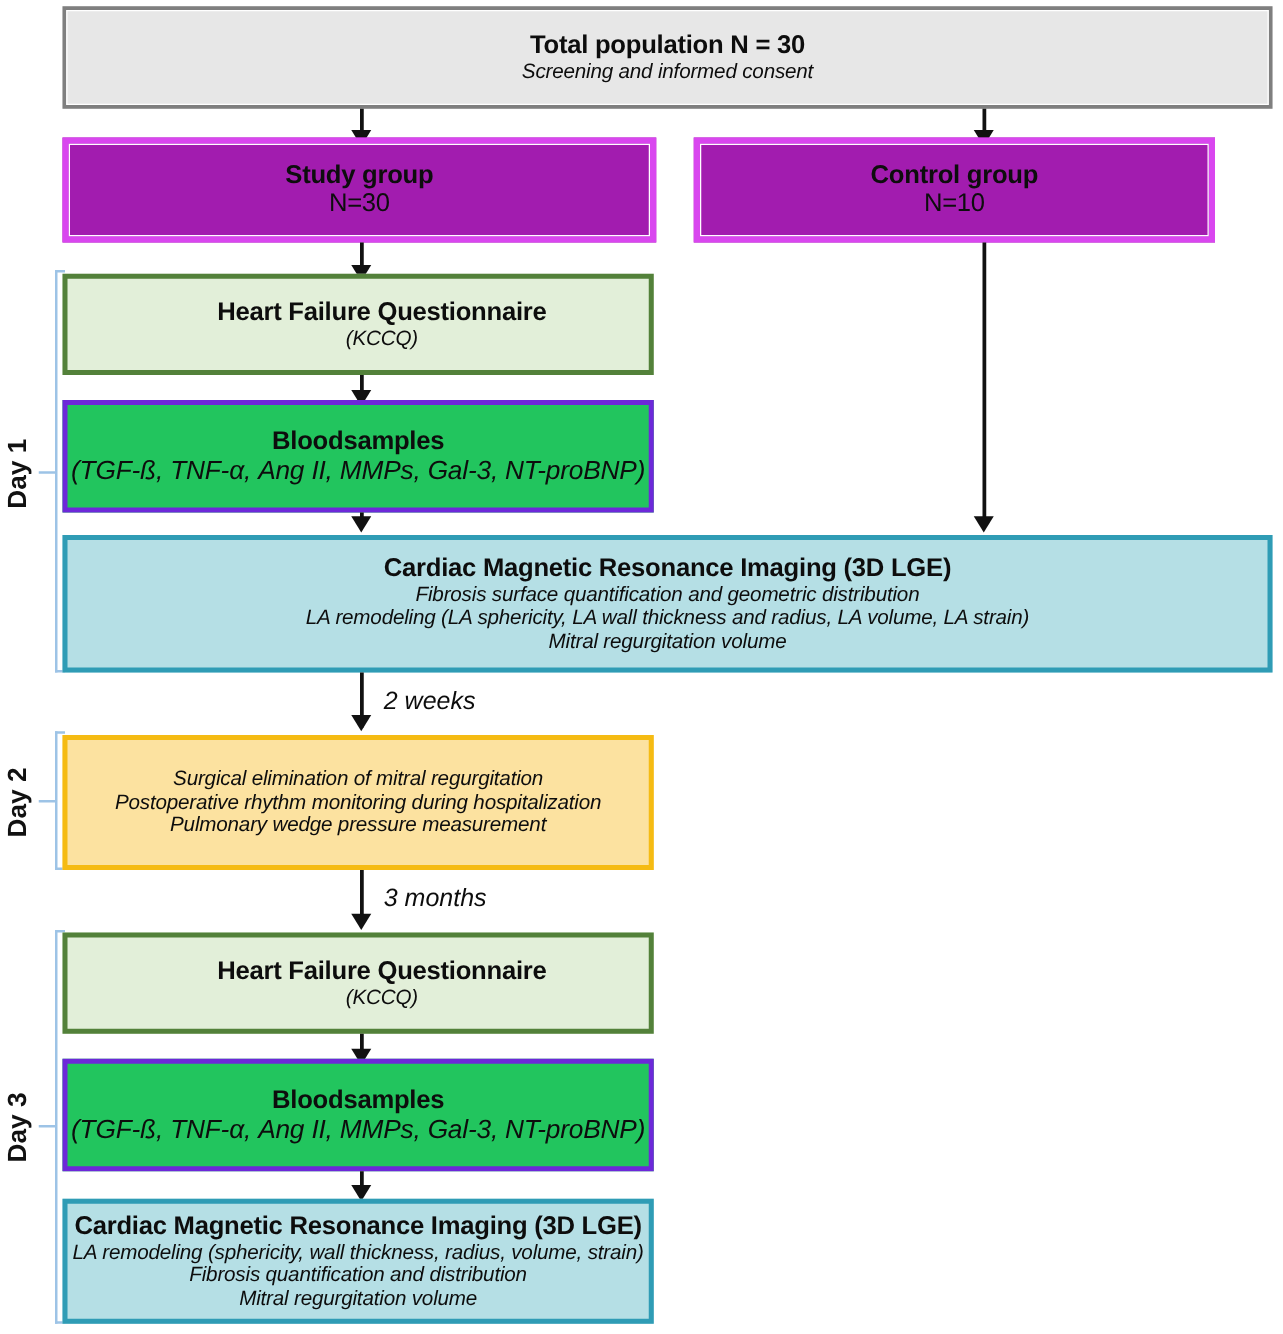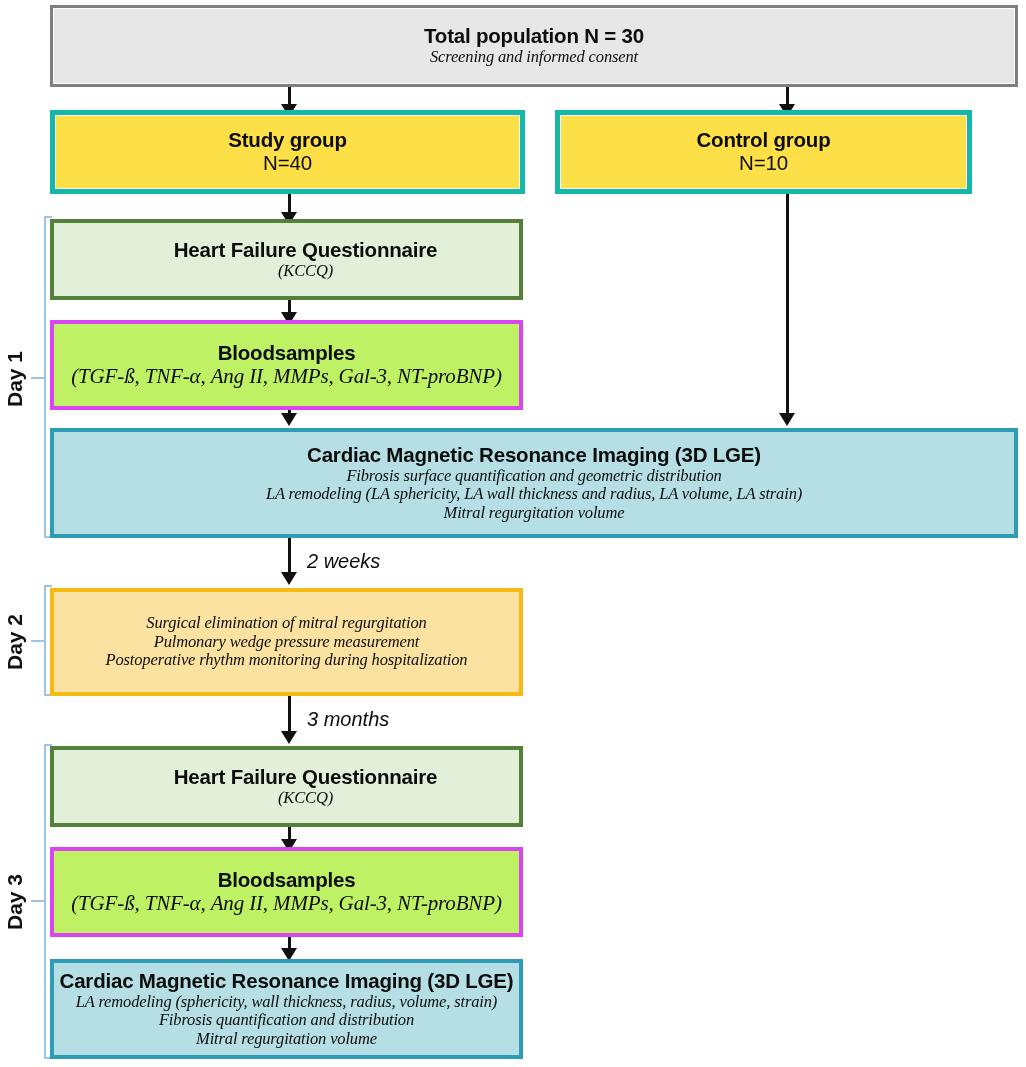--- a/index.html
+++ b/index.html
@@ -34,45 +34,44 @@
     font-weight: bold;
     font-size: 20.5px;
     letter-spacing: -0.2px;
     white-space: nowrap;
   }
   .box .sub {
     font-style: italic;
     font-size: 16.5px;
     letter-spacing: -0.15px;
     white-space: nowrap;
-    font-family: Liberation Serif, serif;
   }
   .box .sub.small { font-size: 21px; }
 
   
   .box-gray {
     background: #e7e7e7;
     border: 3px solid #7f7f7f;
     outline: 1px solid #ffffff;
     outline-offset: -4px;
   }
   .box-black {
-    background: #fde047;
-    border: 5px solid #14b8a6;
+    background: #a21caf;
+    border: 5px solid #d946ef;
     outline: 1px solid #ffffff;
     outline-offset: -6px;
   }
   .box-green {
     background: #e2efd9;
     border: 4px solid #53813a;
     padding-left: 38px;
   }
   .box-pink {
-    background: #bef264;
-    border: 4px solid #d946ef;
+    background: #22c55e;
+    border: 4px solid #6d28d9;
   }
   .box-blue {
     background: #b5dfe5;
     border: 4px solid #2f9cb5;
   }
   .box-yellow {
     background: #fce2a0;
     border: 4px solid #f5bb13;
   }
 
@@ -140,21 +139,21 @@
   </div>
 
   <div class="vline" style="left:288px; top:87px; height:19px;"></div>
   <div class="arrowhead" style="left:281px; top:104px;"></div>
 
   <div class="vline" style="left:786px; top:87px; height:19px;"></div>
   <div class="arrowhead" style="left:779px; top:104px;"></div>
 
   <div class="box box-black" style="left:50px; top:110px; width:475px; height:84px;">
     <div class="title">Study group</div>
-    <div class="title" style="font-weight:normal;">N=40</div>
+    <div class="title" style="font-weight:normal;">N=30</div>
   </div>
 
   <div class="box box-black" style="left:555px; top:110px; width:417px; height:84px;">
     <div class="title">Control group</div>
     <div class="title" style="font-weight:normal;">N=10</div>
   </div>
 
   <div class="vline" style="left:288px; top:194px; height:22px;"></div>
   <div class="arrowhead" style="left:281px; top:212px;"></div>
 
@@ -195,22 +194,22 @@
   <div class="timing" style="left:307px; top:550px;">2 weeks</div>
 
   <div class="bracket-line" style="left:44px; top:585px; height:111px;"></div>
   <div class="bracket-cap" style="left:44px; top:585px;"></div>
   <div class="bracket-cap" style="left:44px; top:694px;"></div>
   <div class="bracket-tick" style="left:31px; top:640px;"></div>
   <div class="day-label" style="left:-17px; top:630px; width:64px;">Day 2</div>
 
   <div class="box box-yellow" style="left:50px; top:588px; width:473px; height:108px;">
     <div class="sub">Surgical elimination of mitral regurgitation</div>
+    <div class="sub">Postoperative rhythm monitoring during hospitalization</div>
     <div class="sub">Pulmonary wedge pressure measurement</div>
-    <div class="sub">Postoperative rhythm monitoring during hospitalization</div>
   </div>
 
   <div class="vline" style="left:288px; top:696px; height:44px;"></div>
   <div class="arrowhead" style="left:281px; top:731px;"></div>
   <div class="timing" style="left:307px; top:708px;">3 months</div>
 
   <div class="bracket-line" style="left:44px; top:744px; height:315px;"></div>
   <div class="bracket-cap" style="left:44px; top:744px;"></div>
   <div class="bracket-cap" style="left:44px; top:1057px;"></div>
   <div class="bracket-tick" style="left:31px; top:900px;"></div>

